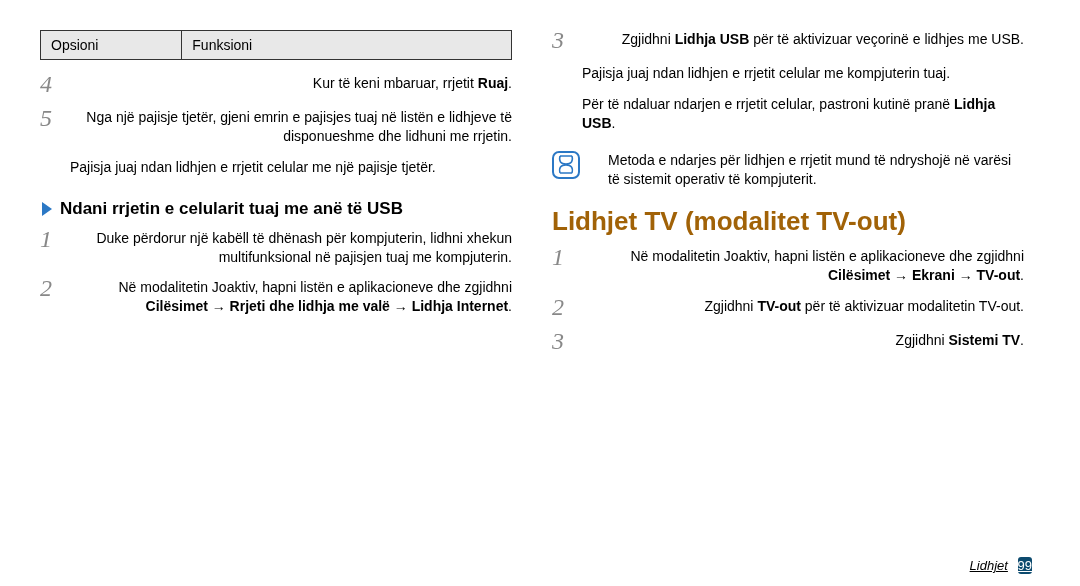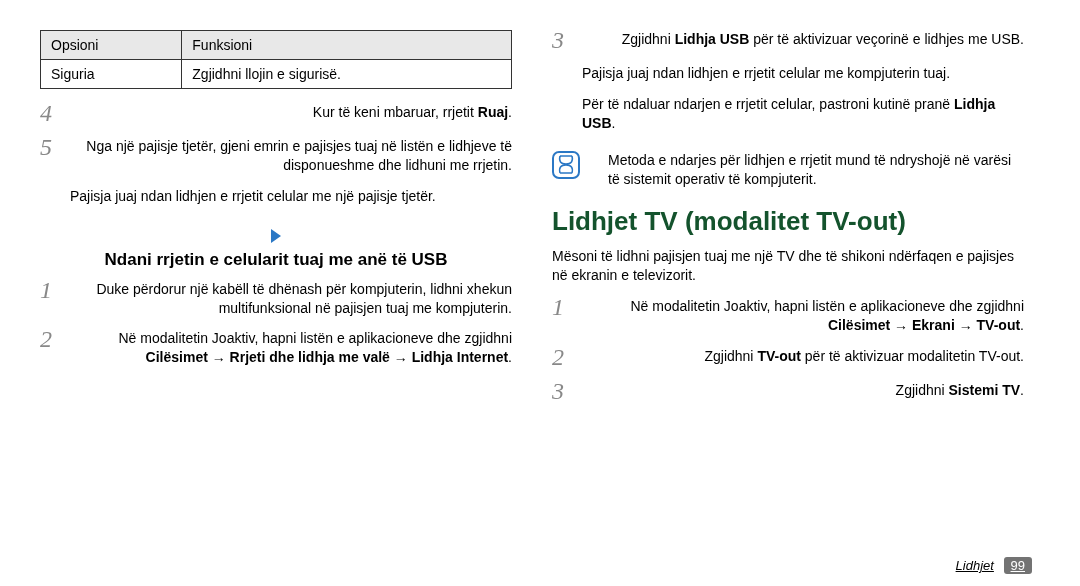--- a/index.html
+++ b/index.html
@@ -61,32 +61,31 @@
     margin-left: 30px;
     margin-bottom: 12px;
     line-height: 1.35;
   }
   .subhead {
     display: flex;
     align-items: center;
     gap: 6px;
     margin-top: 10px;
     margin-bottom: 10px;
-    flex-direction: column;
   }
   .chev {
     display: inline-block;
   }
   .chev svg { display: block; }
   .subhead-text {
     font-weight: bold;
     font-size: 17px;
   }
   h2.section {
-    color: #14532d;
+    color: #a16207;
     font-size: 26px;
     font-weight: bold;
     margin: 18px 0 10px 0;
   }
   .note {
     display: flex;
     gap: 28px;
     margin-top: 6px;
     line-height: 1.35;
   }
@@ -97,43 +96,39 @@
   }
   .footer {
     position: absolute;
     bottom: 12px;
     right: 48px;
     font-size: 13px;
   }
   .footer .label { font-style: italic; margin-right: 6px; text-decoration: underline; }
   .footer .pg {
     display: inline-block;
-    background: #737373;
+    background: #0c4a6e;
     color: #fff;
     border-radius: 3px;
-    padding: 1px 7px;
+    padding: 1px 0;
     font-style: normal;
     text-decoration: underline;
   }
 </style>
 </head>
 <body>
 
 <div class="page">
   <div class="col">
     <table>
       <tbody>
           <tr>
         <td class="head" style="width:30%">Opsioni</td>
         <td class="head">Funksioni</td>
       </tr>
-      <tr>
-        <td>Siguria</td>
-        <td>Zgjidhni llojin e sigurisë.</td>
-      </tr>
     </tbody>
       </table>
 
     <div class="num-item">
       <div class="num">4</div>
       <div class="num-body">
         <span>Kur të keni mbaruar, rrjetit </span><b>Ruaj</b><span>.</span>
       </div>
     </div>
 
@@ -181,21 +176,20 @@
       <span class="note-icon">
         <svg width="28" height="28" viewBox="0 0 28 28">
           <rect x="1" y="1" width="26" height="26" rx="6" fill="#fff" stroke="#2B78C5" stroke-width="2"></rect>
           <path d="M8 5 L20 5 M8 5 Q6 13 14 13 Q22 13 20 5 M8 22 L20 22 M8 22 Q6 14 14 14 Q22 14 20 22" fill="none" stroke="#2B78C5" stroke-width="1.5"></path>
         </svg>
       </span>
       <div>Metoda e ndarjes për lidhjen e rrjetit mund të ndryshojë në varësi të sistemit operativ të kompjuterit.</div>
     </div>
 
     <h2 class="section">Lidhjet TV (modalitet TV-out)</h2>
-    <p class="plain">Mësoni të lidhni pajisjen tuaj me një TV dhe të shikoni ndërfaqen e pajisjes në ekranin e televizorit.</p>
 
     <div class="num-item">
       <div class="num">1</div>
       <div class="num-body">
         <span>Në modalitetin Joaktiv, hapni listën e aplikacioneve dhe zgjidhni </span><b>Cilësimet → Ekrani → TV-out</b><span>.</span>
       </div>
     </div>
 
     <div class="num-item">
       <div class="num">2</div>

